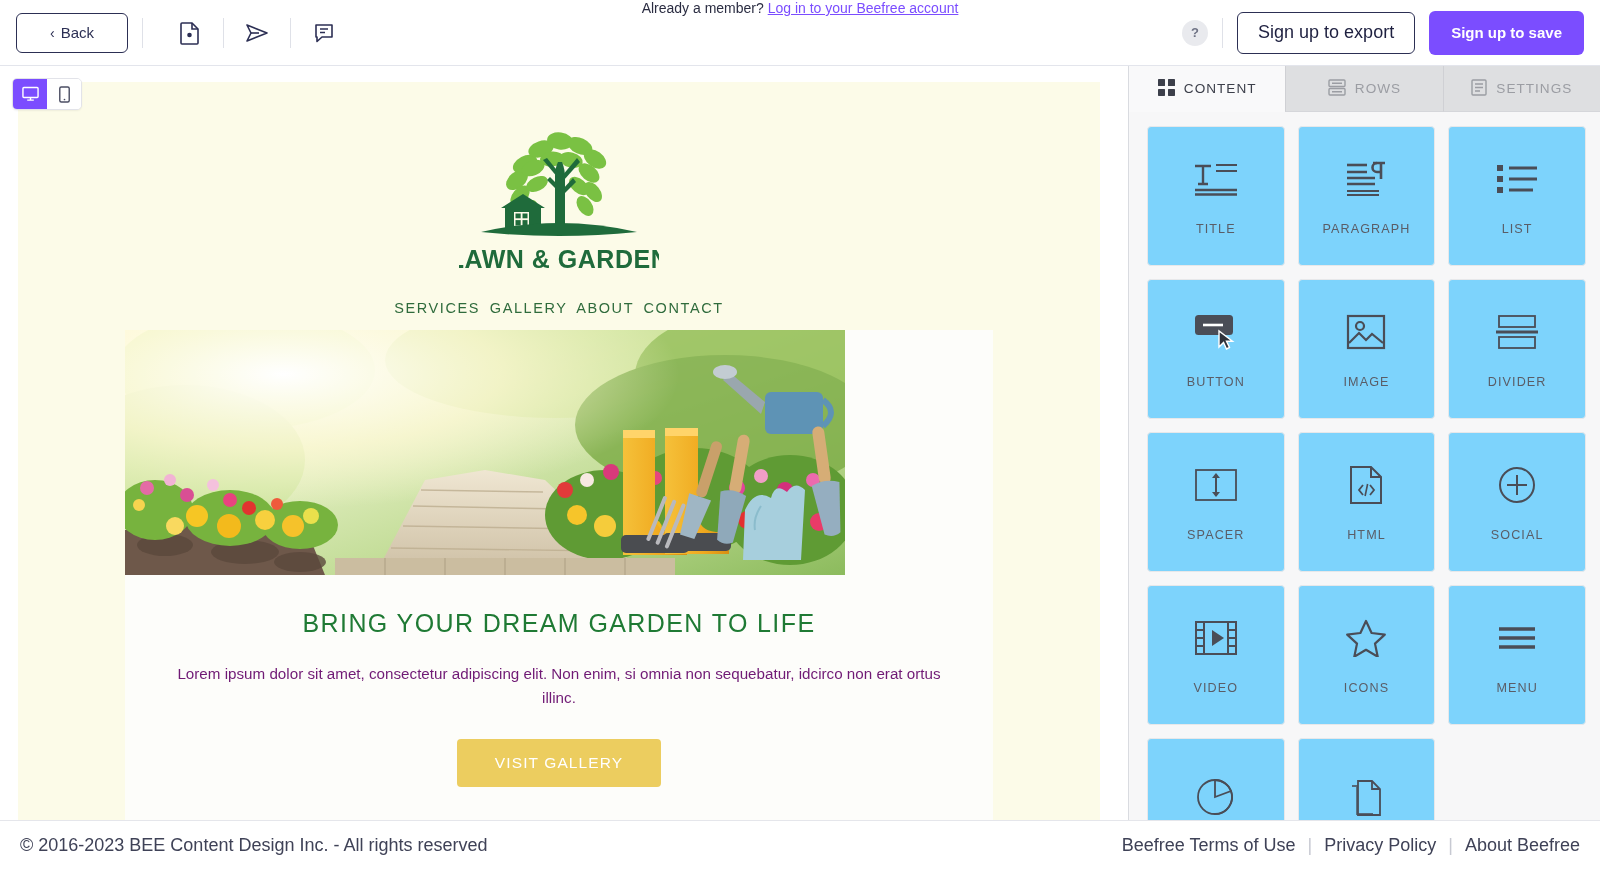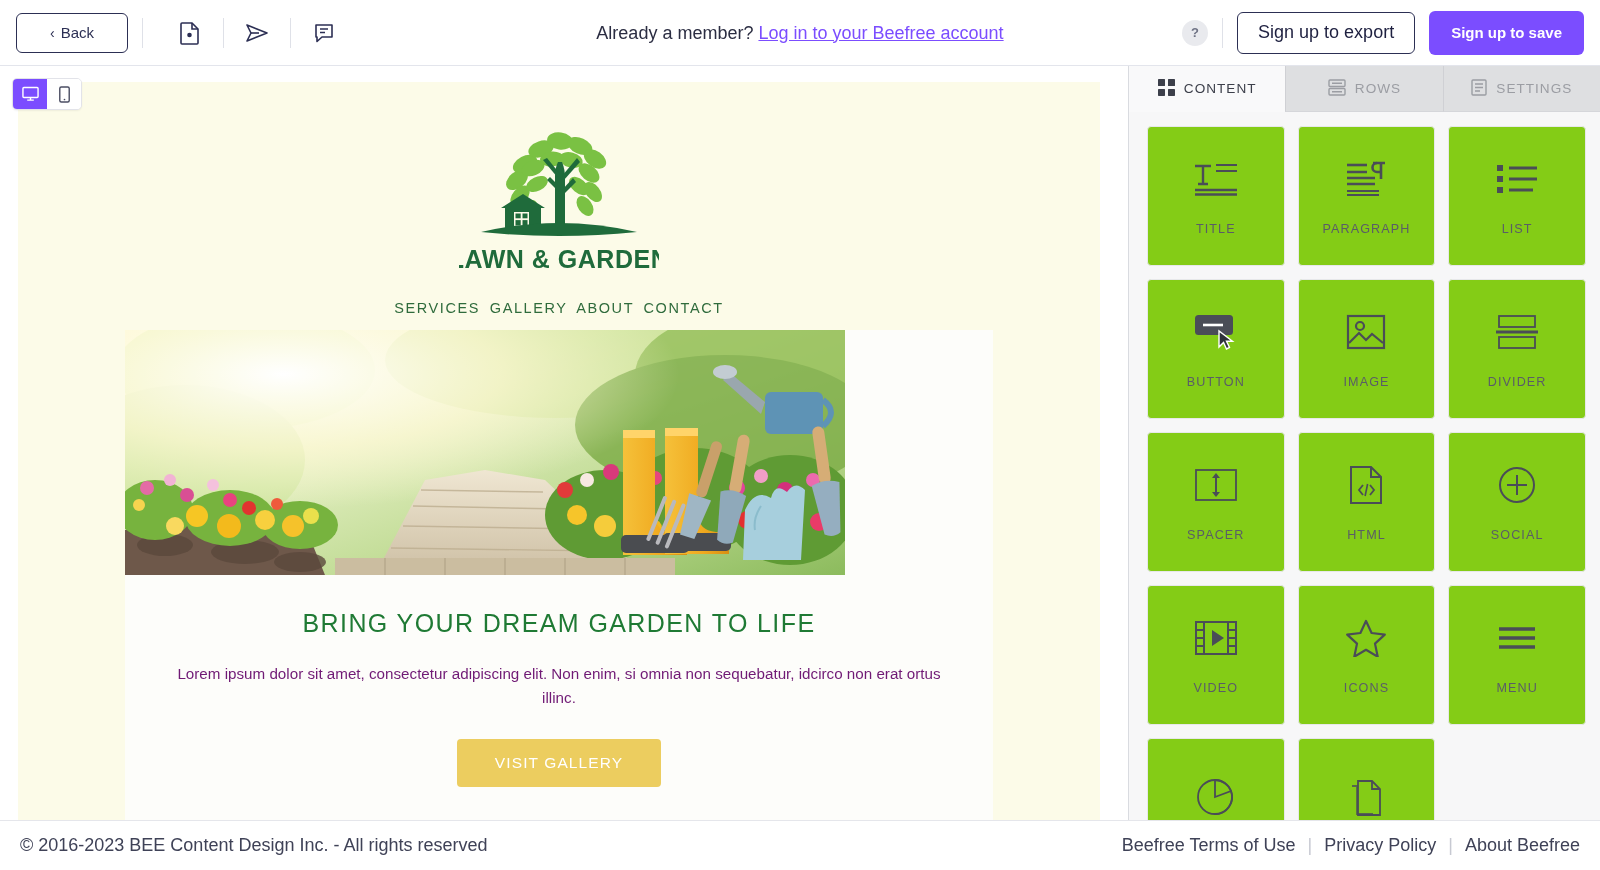--- a/index.html
+++ b/index.html
@@ -35,22 +35,22 @@
   .tb-sep { width: 1px; height: 30px; background: #dfe1e8; margin: 0 14px; }
   .tb-icon {
     width: 38px; height: 38px;
     display: flex; align-items: center; justify-content: center;
     cursor: pointer; color: #2c2f54;
   }
   .tb-icons { display: flex; align-items: center; margin-left: 14px; }
 
   .member-note {
     position: absolute; left: 0; right: 0; top: 0; height: 66px;
-    display: flex; align-items: center; justify-content: center;
-    font-size: 18px; color: #2b2d42; pointer-events: none;
+    display: flex; justify-content: center;
+    font-size: 14px; color: #2b2d42; pointer-events: none;
   }
   .member-note .inner { pointer-events: auto; }
   .member-note a {
     color: #7b4dff; text-decoration: underline; cursor: pointer;
   }
   .tb-right { margin-left: auto; display: flex; align-items: center; gap: 0; }
   .help-circle {
     width: 26px; height: 26px; border-radius: 50%;
     background: #e9eaee; color: #6f7385;
     font-size: 13px; font-weight: bold;
@@ -141,21 +141,21 @@
   .tab + .tab { border-left: 1px solid #cfd0d4; }
   .tab.active { background: #f9f9fa; color: #3c3f4a; border-bottom: 1px solid #f9f9fa; }
 
   .tiles {
     flex: 1; overflow: hidden;
     padding: 14px 14px 0 18px;
     display: grid; grid-template-columns: repeat(3, 1fr);
     gap: 13px; align-content: start;
   }
   .tile {
-    background: #84cc16; border: 1px solid #e7e8ea; border-radius: 4px;
+    background: #7dd3fc; border: 1px solid #e7e8ea; border-radius: 4px;
     height: 140px;
     display: flex; flex-direction: column; align-items: center; justify-content: center;
     gap: 20px; cursor: pointer;
   }
   .tile .glyph { height: 46px; display: flex; align-items: center; justify-content: center; color: #4a4d57; }
   .tile .tlabel { font-size: 12.6px; letter-spacing: 1.1px; color: #5a5d67; }
 
   
   .footer {
     height: 50px; min-height: 50px; background: #fff;

